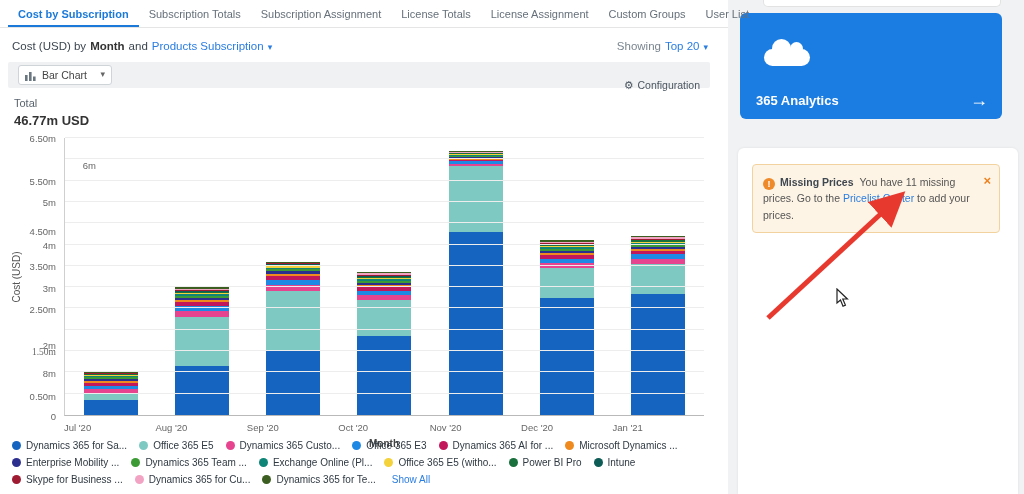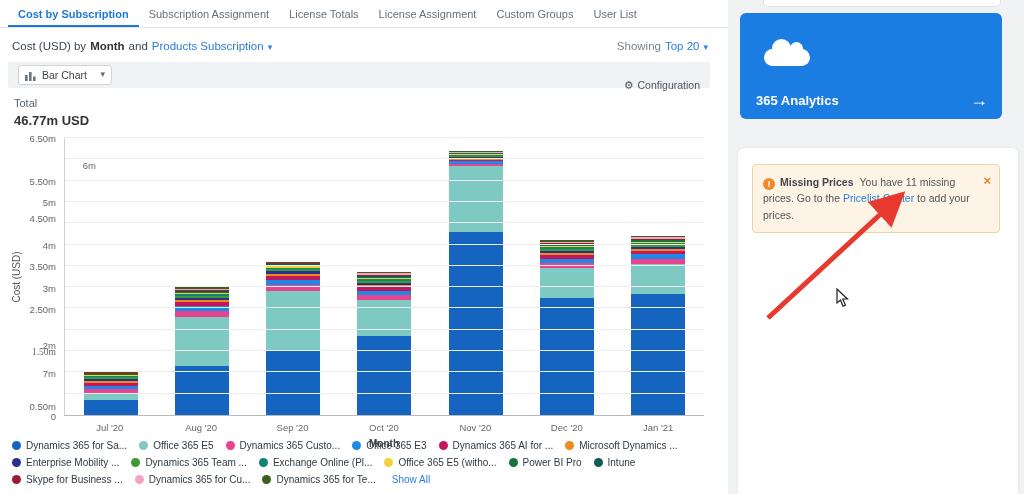--- a/index.html
+++ b/index.html
@@ -36,21 +36,21 @@
   .chart { position:absolute; top:134px; left:0; width:716px; height:312px; }
   .y-title { position:absolute; left:16px; top:143px; transform:translate(-50%,-50%) rotate(-90deg); font-size:10px; color:#555; white-space:nowrap; }
   .plot { position:absolute; left:64px; top:4px; width:640px; height:278px; border-left:1px solid #cfcfcf; border-bottom:1px solid #b9b9b9; }
   .gridline { position:absolute; left:0; right:0; height:1px; background:#ededed; }
   .ytick { position:absolute; left:0; width:56px; text-align:right; font-size:9.5px; color:#666; }
   .bars { position:absolute; left:0; top:0; width:100%; height:100%; display:flex; }
   .slot { flex:1; position:relative; }
   .bar { position:absolute; bottom:0; left:50%; transform:translateX(-50%); width:54px; height:100%; display:flex; flex-direction:column-reverse; }
   .seg { width:100%; }
   .x-axis { position:absolute; left:64px; top:288px; width:640px; display:flex; }
-  .xlab { flex:1; text-align:center; font-size:9.5px; color:#666; }
+  .xlab { flex:1; text-align:left; font-size:9.5px; color:#666; }
   .x-title { position:absolute; left:64px; top:304px; width:640px; text-align:center; font-size:10px; font-weight:bold; color:#444; }
 
   
   .legend { position:absolute; top:440px; left:12px; width:716px; display:flex; flex-wrap:wrap; column-gap:12px; row-gap:6px; align-items:center; font-size:10px; color:#2f3942; }
   .legend-item { display:flex; align-items:center; gap:5px; cursor:pointer; }
   .legend-item span { white-space:nowrap; }
   .dot { width:9px; height:9px; border-radius:50%; flex:0 0 9px; }
   .show-all { color:#2a7de1; cursor:pointer; margin-left:4px; }
 
   
@@ -76,20 +76,21 @@
   .cursor { z-index:11; }
 </style>
 </head>
 <body>
 
 <div class="page">
   <div class="right-bg"></div>
 
   <div class="tab-bar">
       <div class="tab active">Cost by Subscription</div>
+      <div class="tab">Subscription Totals</div>
       <div class="tab">Subscription Assignment</div>
       <div class="tab">License Totals</div>
       <div class="tab">License Assignment</div>
       <div class="tab">Custom Groups</div>
       <div class="tab">User List</div>
     </div>
 
   <div class="chart-header">
     <div class="lhs">
       <span>Cost (USD) by</span>
@@ -280,29 +281,29 @@
         <div class="xlab">Jul '20</div>
         <div class="xlab">Aug '20</div>
         <div class="xlab">Sep '20</div>
         <div class="xlab">Oct '20</div>
         <div class="xlab">Nov '20</div>
         <div class="xlab">Dec '20</div>
         <div class="xlab">Jan '21</div>
       </div>
     <div class="x-title">Month</div>
   <div class="ytick" style="top: 277px;">0</div>
-      <div class="ytick" style="top: 267px;">0.50m</div>
-      <div class="ytick" style="top: 234.231px;">7m</div>
+      <div class="ytick" style="top: 257px;">0.50m</div>
+      <div class="ytick" style="top: 234.231px;">8m</div>
       <div class="ytick" style="top: 212.846px; font-family: Liberation Serif, serif;">1.50m</div>
       <div class="ytick" style="top: 206px;">2m</div>
       <div class="ytick" style="top: 170.077px;">2.50m</div>
       <div class="ytick" style="top: 148.692px;">3m</div>
       <div class="ytick" style="top: 127.308px;">3.50m</div>
       <div class="ytick" style="top: 105.923px;">4m</div>
-      <div class="ytick" style="top: 79px;">4.50m</div>
+      <div class="ytick" style="top: 92px;">4.50m</div>
       <div class="ytick" style="top: 63.1538px;">5m</div>
       <div class="ytick" style="top: 41.7692px;">5.50m</div>
       <div class="ytick" style="top: 26px; margin-left: 40px;">6m</div>
       <div class="ytick" style="top: -1px;">6.50m</div>
     </div>
 
   <div class="legend">
       <div class="legend-item">
         <span class="dot" style="background: rgb(21, 101, 192);"></span>
         <span>Dynamics 365 for Sa...</span>

